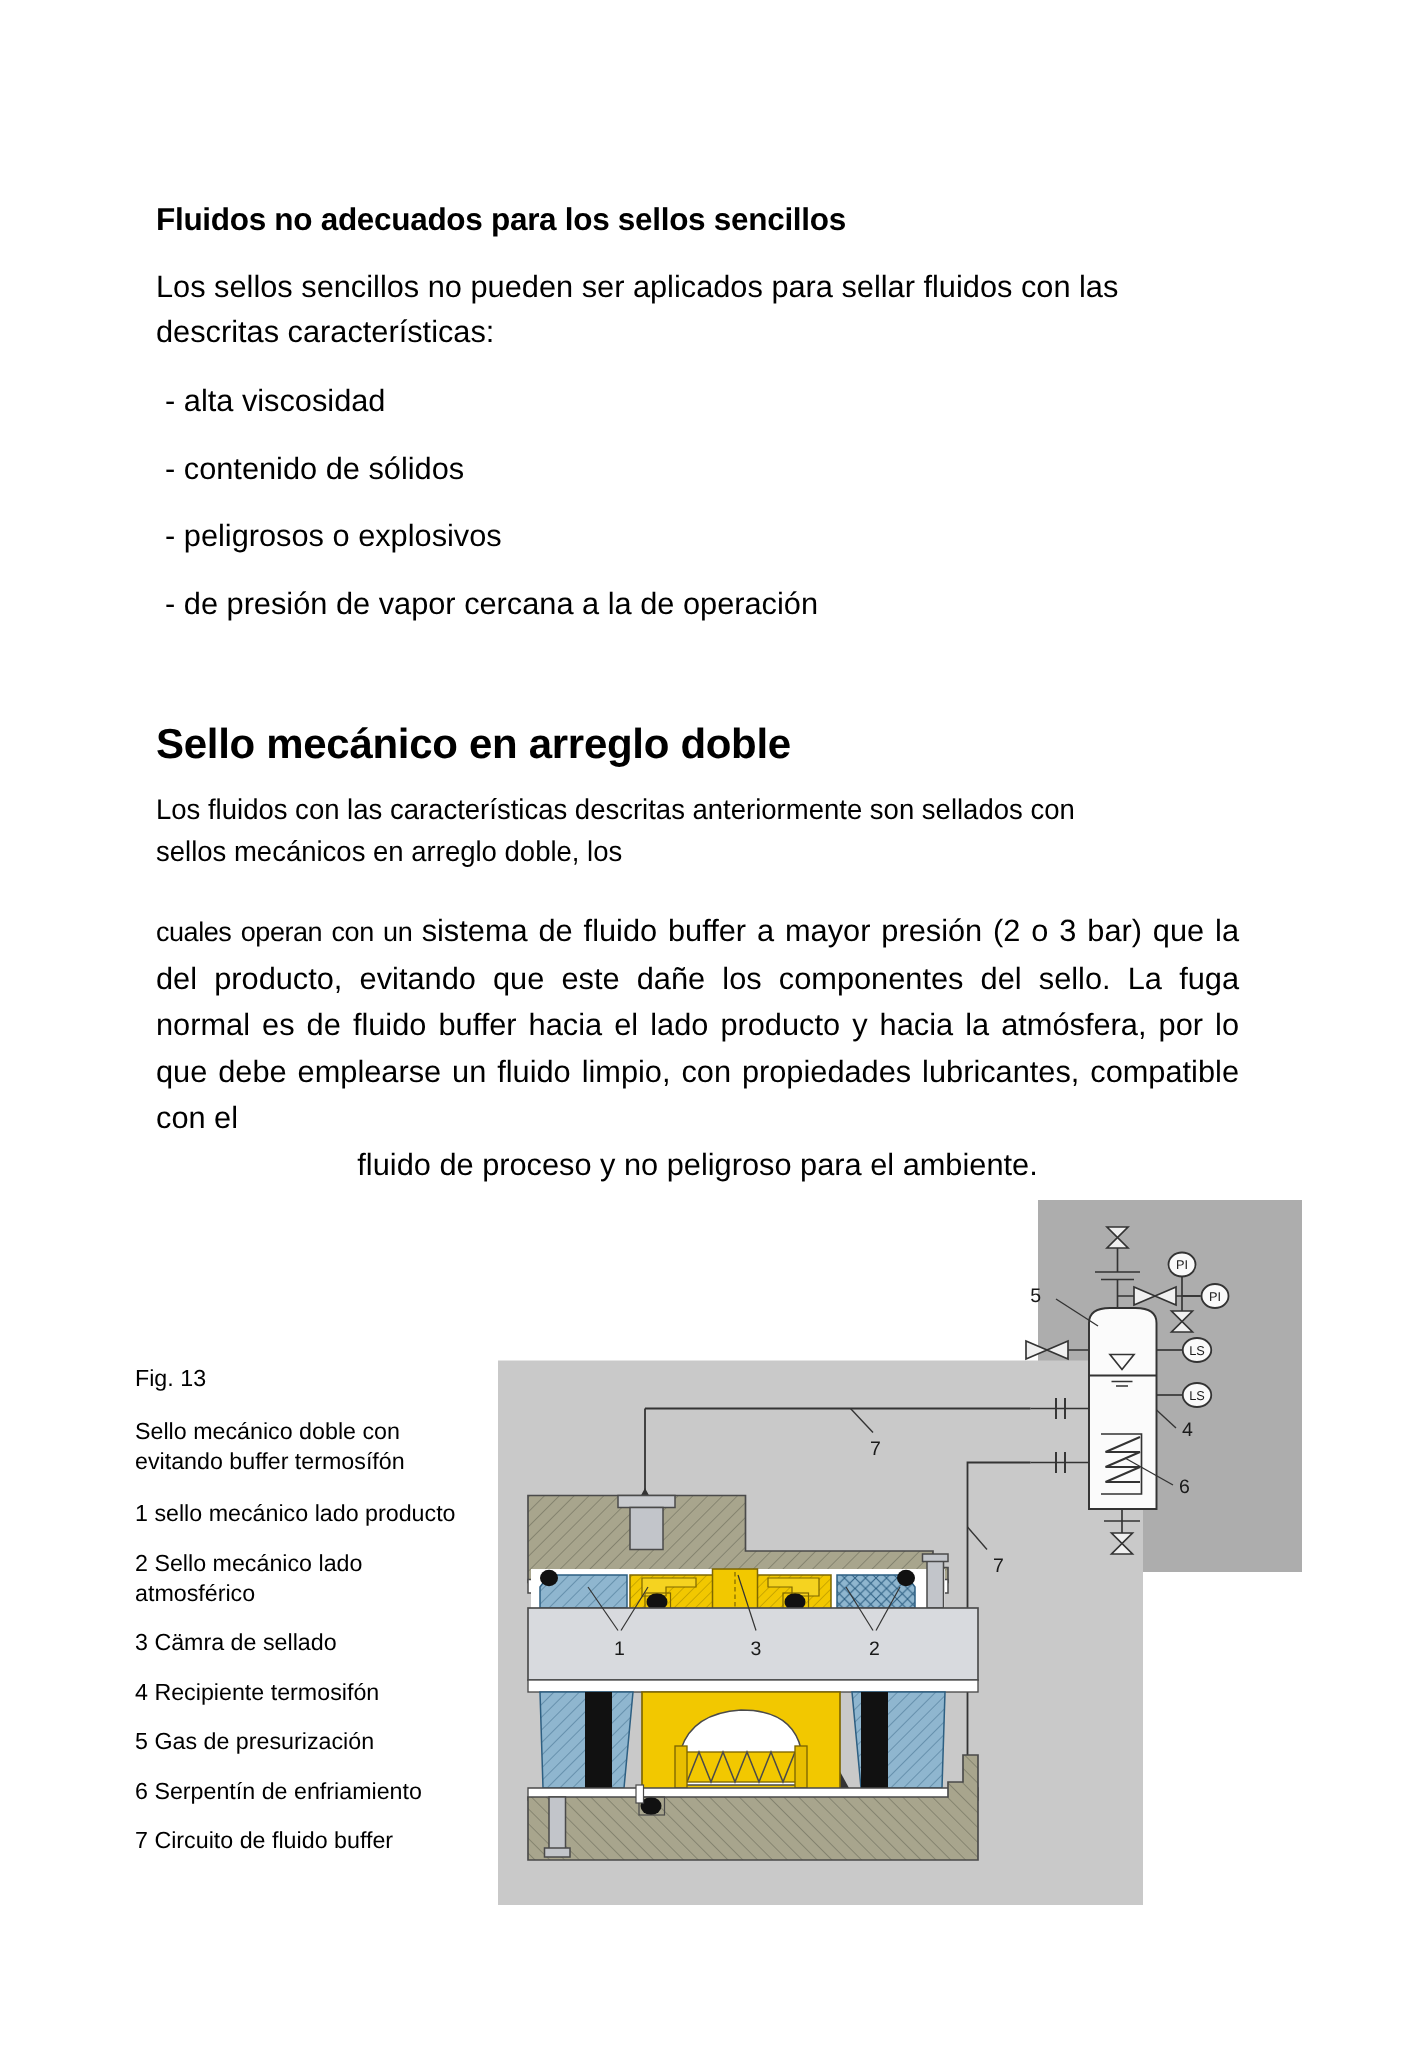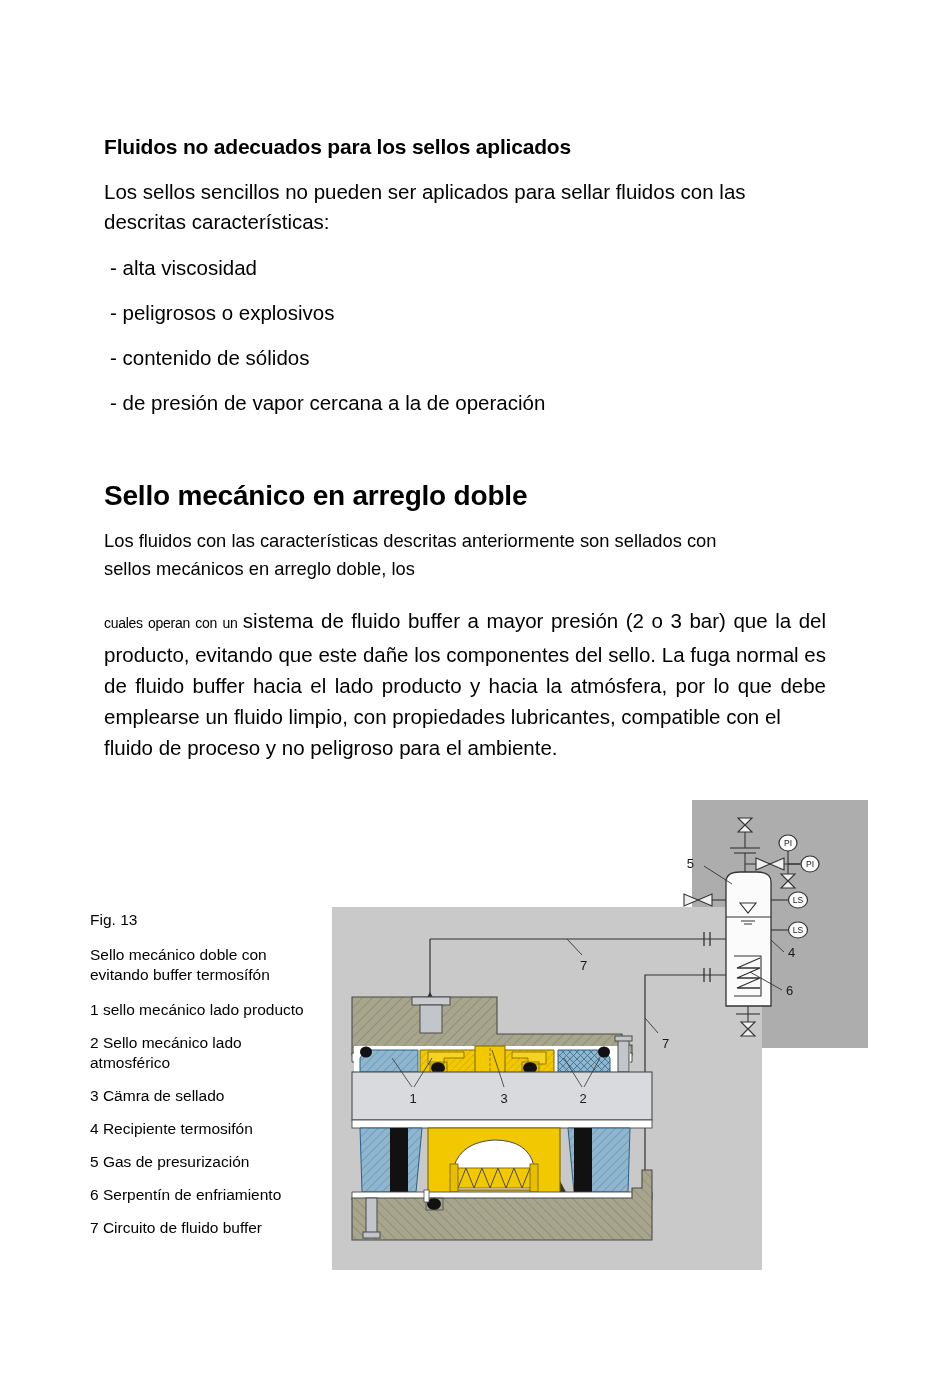--- a/index.html
+++ b/index.html
@@ -83,26 +83,26 @@
   .gap-mid { height: 22px; }
 
   p.body-just {
     font-size: 20.5px;
     line-height: 31px;
     margin: 0;
     width: 722px;
     text-align: justify;
   }
   p.body-just .lead {
-    font-size: 14px;
+    font-size: 18px;
     letter-spacing: -0.3px;
   }
   p.body-just .lastline {
     display: block;
-    text-align: left;
+    text-align: center;
   }
 
   
   .caption-col {
     position: absolute;
     left: 90px;
     top: 910px;
     width: 228px;
     font-size: 15.5px;
     line-height: 20px;
@@ -154,28 +154,28 @@
     fill: #1a1a1a;
   }
 </style>
 </head>
 <body>
 
 <div class="page">
 
   <div class="text-col">
 
-    <h1 class="sec-title">Fluidos no adecuados para los sellos aplicados</h1>
+    <h1 class="sec-title">Fluidos no adecuados para los sellos sencillos</h1>
 
     <p class="intro">Los sellos sencillos no pueden ser aplicados para sellar fluidos con las descritas características:</p>
 
     <ul class="bullets">
       <li>- alta viscosidad</li>
+      <li>- contenido de sólidos</li>
       <li>- peligrosos o explosivos</li>
-      <li>- contenido de sólidos</li>
       <li>- de presión de vapor cercana a la de operación</li>
     </ul>
 
     <div class="gap-before-h2"></div>
 
     <h1 class="sec-title-2">Sello mecánico en arreglo doble</h1>
 
     <p class="just-narrow"><span>Los fluidos con las características descritas anteriormente son sellados con</span>
       <span class="lastline">sellos mecánicos en arreglo doble, los</span>
     </p>

